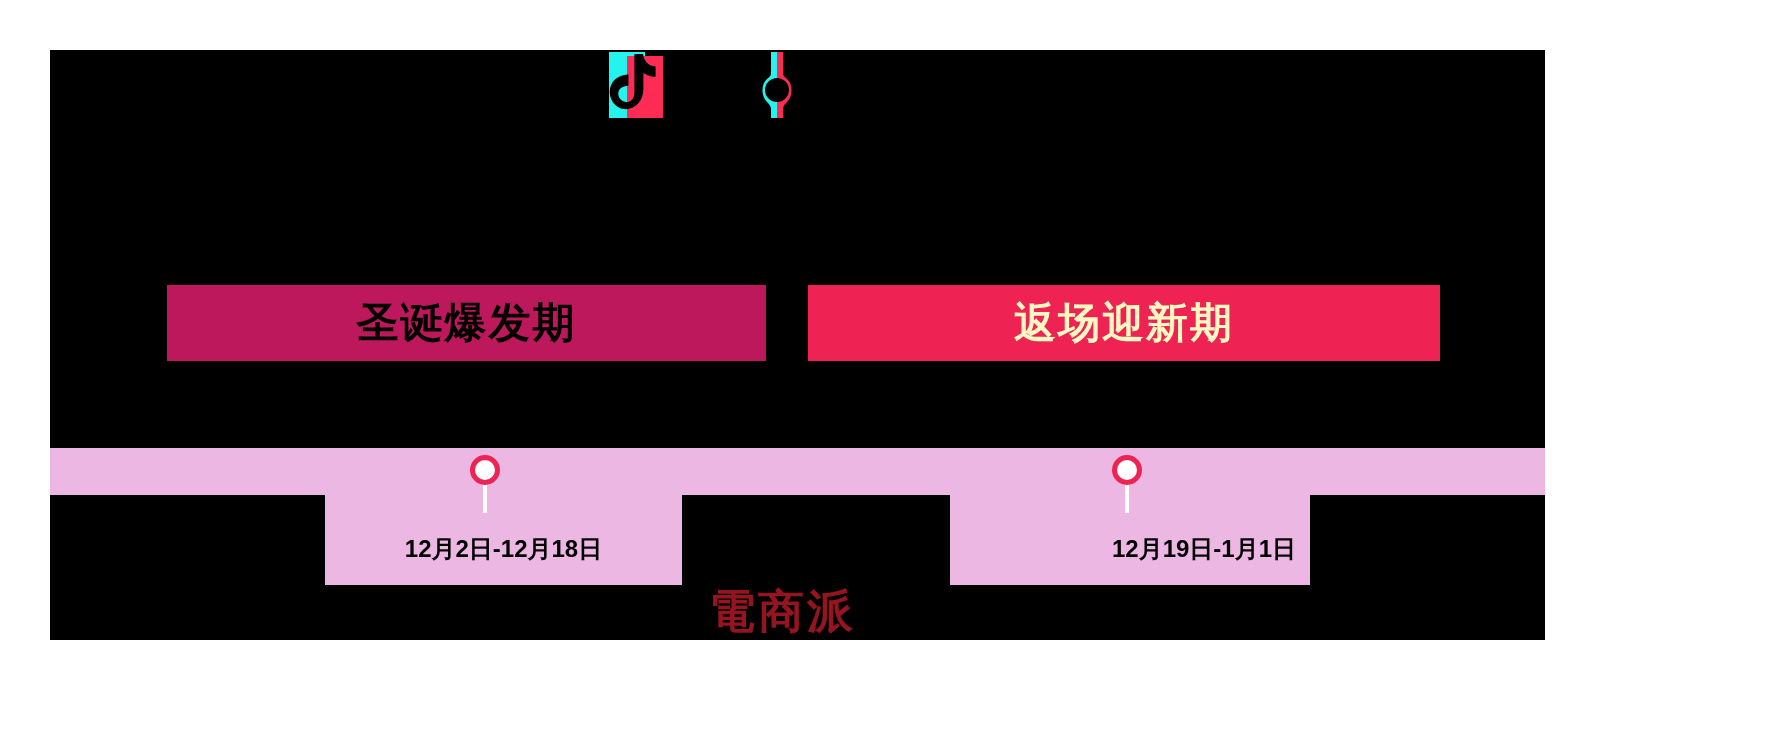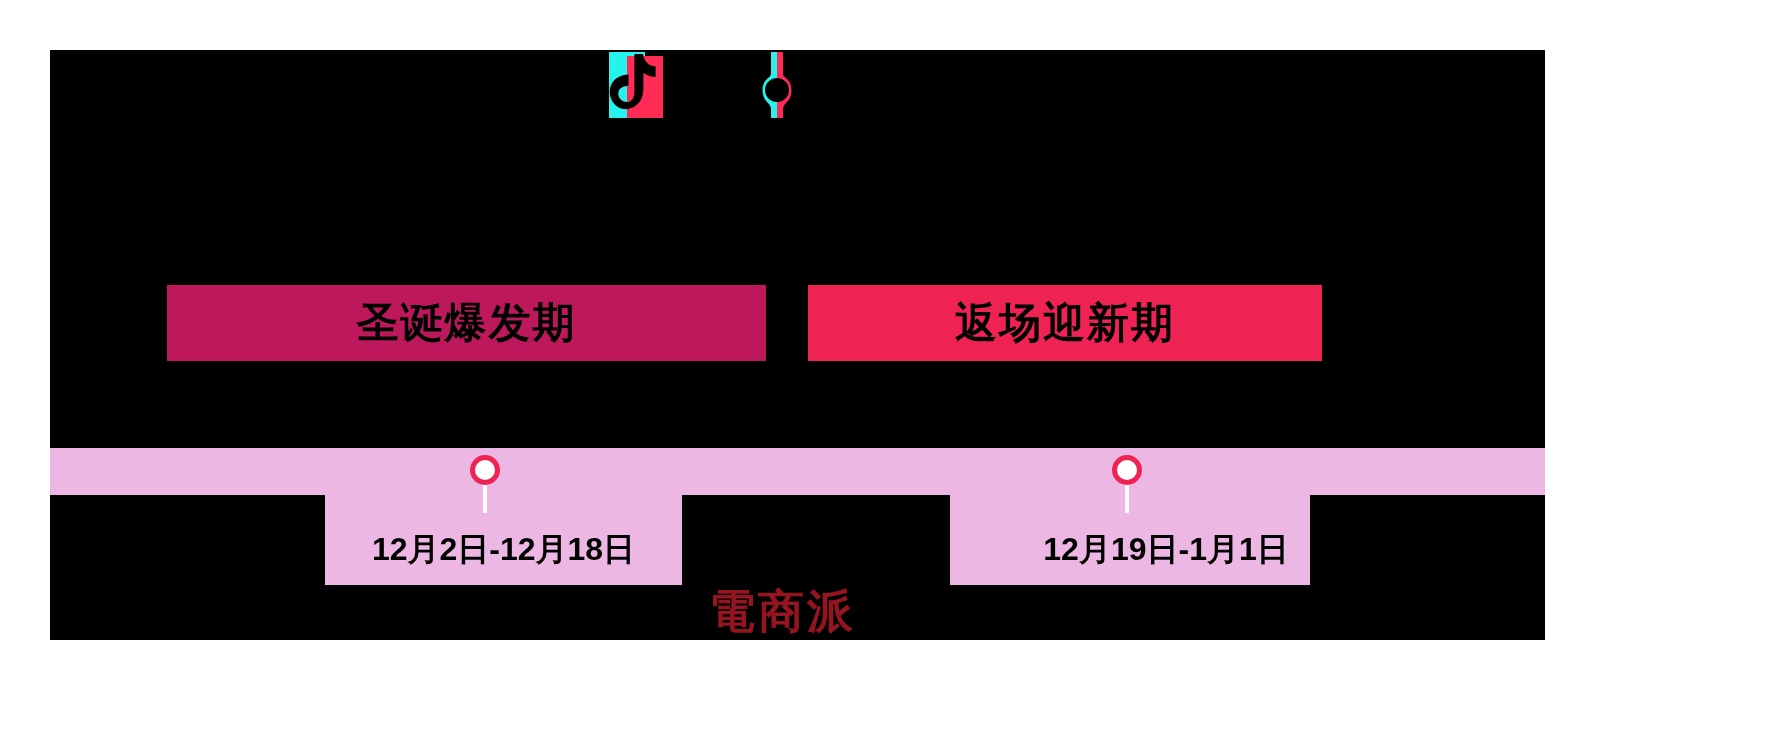--- a/index.html
+++ b/index.html
@@ -45,44 +45,44 @@
   .banner{
     position:absolute;top:285px;height:76px;
     display:flex;align-items:center;justify-content:center;
     font-size:42px;font-weight:bold;letter-spacing:2px;
     font-family:"Liberation Sans","DejaVu Sans",sans-serif;
   }
   .banner-teal{
     left:167px;width:599px;background:#be185d;color:#000000;
   }
   .banner-red{
-    left:808px;width:514px;background:#ee2353;color:#000000;
+    left:808px;width:632px;background:#ee2353;color:#fef9c3;
   }
 
   
   .pin{position:absolute;width:30px;}
   .pin .stem{
     position:absolute;left:13px;top:14px;width:4px;height:44px;background:#ffffff;
   }
   .pin .ring{
     position:absolute;left:0;top:0;width:20px;height:20px;border-radius:50%;
     border:5px solid #ee2353;background:#ffffff;box-sizing:content-box;
   }
   #pin-1{left:470px;top:455px;}
   #pin-2{left:1112px;top:455px;}
 
   
   .date-label{
     position:absolute;top:525px;height:48px;line-height:48px;
-    font-size:32px;font-weight:bold;color:#000000;letter-spacing:0px;
+    font-size:24px;font-weight:bold;color:#000000;letter-spacing:0px;
     text-align:center;
     font-family:"Liberation Sans","DejaVu Sans",sans-serif;
   }
   #date-1{left:325px;width:357px;}
-  #date-2{left:950px;width:432px;}
+  #date-2{left:950px;width:432px;padding-left:38px;}
 
   
   .tiktok-logo{position:absolute;left:605px;top:52px;width:62px;height:66px;}
   .vase-icon{position:absolute;left:752px;top:52px;width:50px;height:66px;}
 
   
   .watermark{
     position:absolute;left:685px;top:583px;width:195px;height:58px;
     color:#9c1622;font-size:46px;font-weight:bold;letter-spacing:3px;
     line-height:58px;text-align:center;

